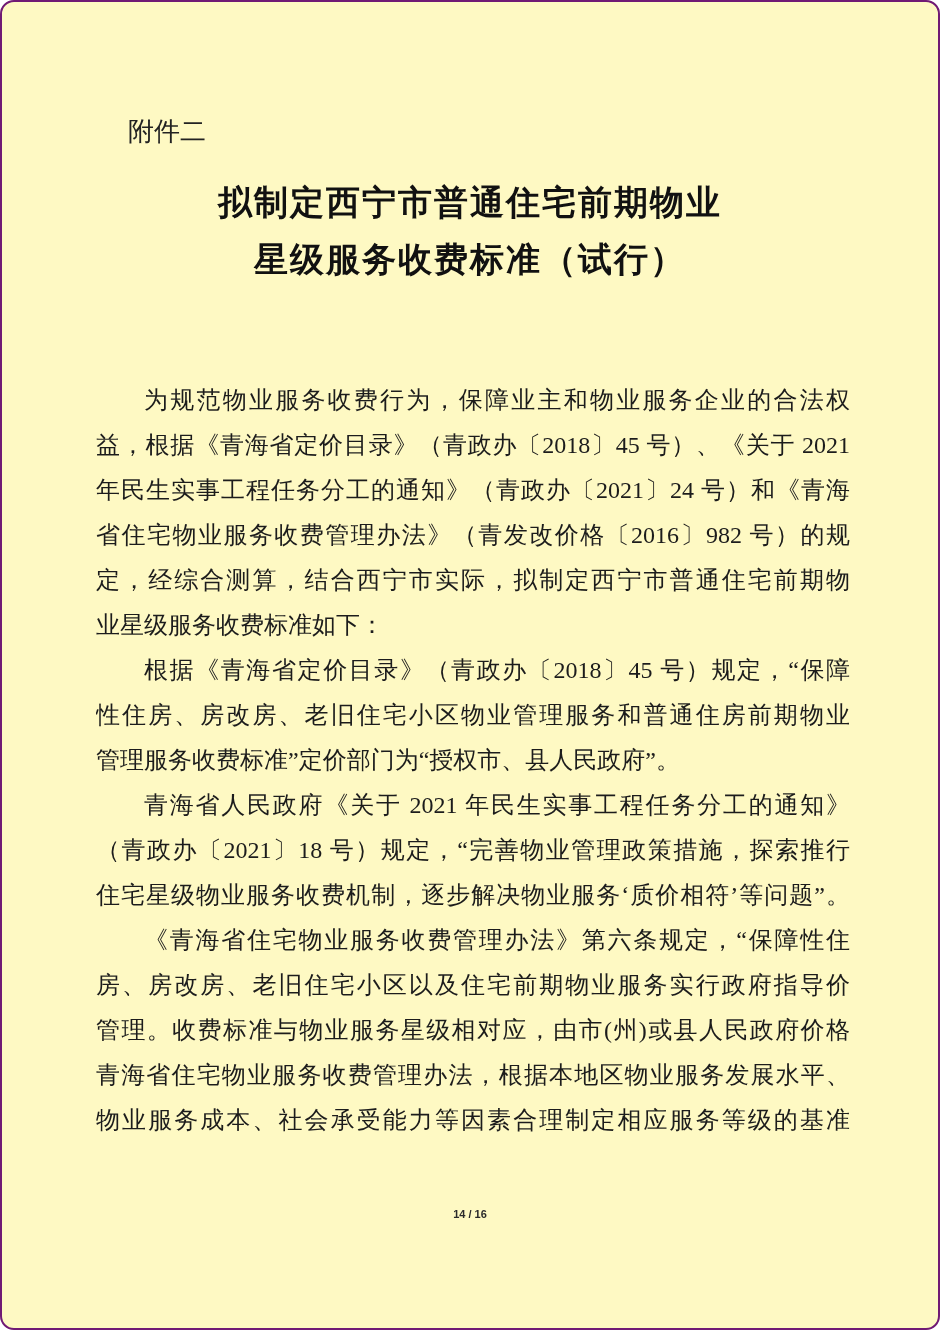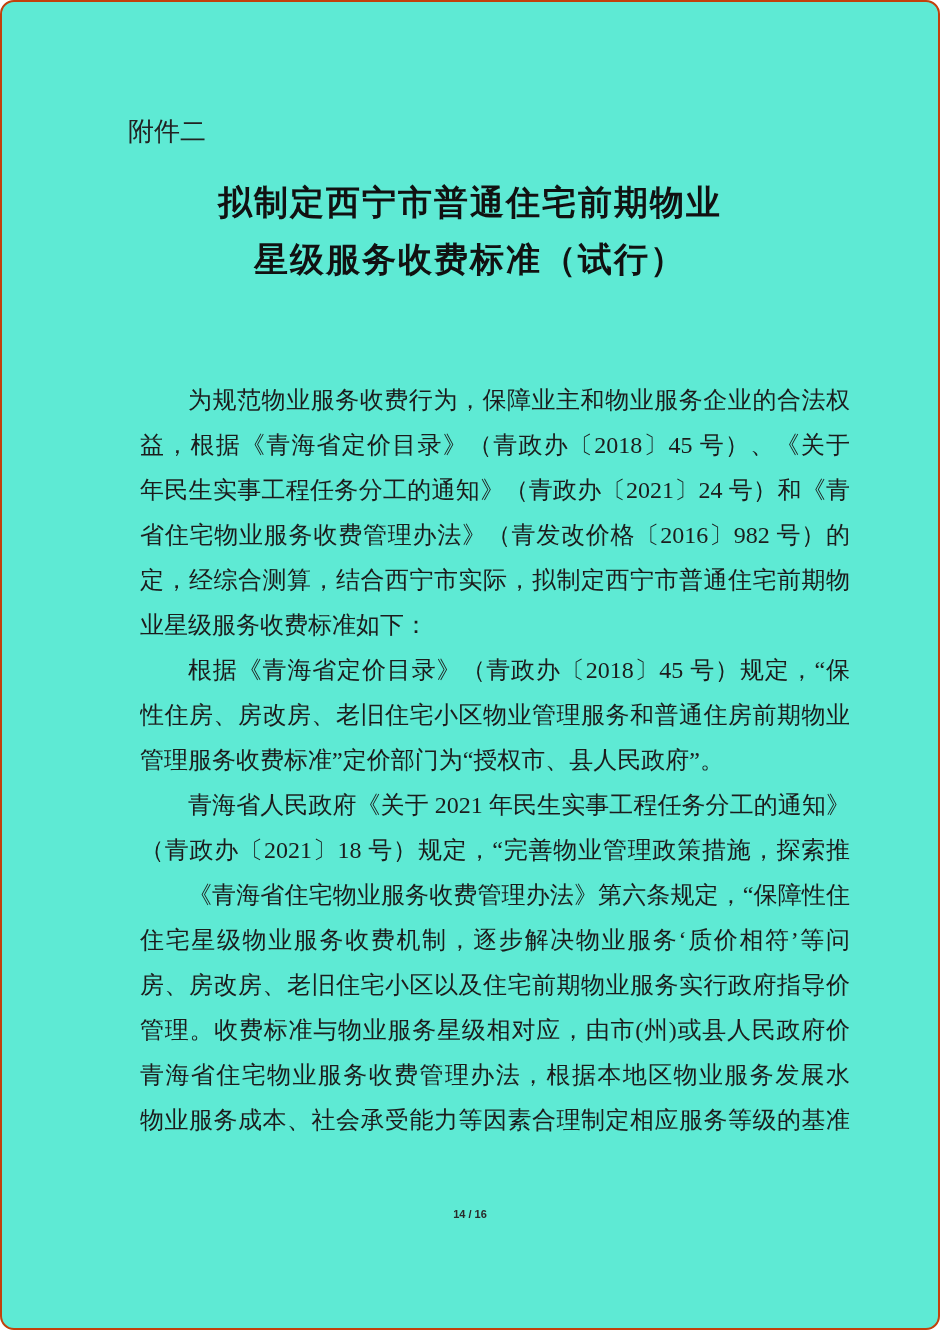--- a/index.html
+++ b/index.html
@@ -5,22 +5,22 @@
   html, body {
     margin: 0;
     padding: 0;
     background: #ffffff;
   }
   .page {
     position: relative;
     width: 940px;
     height: 1330px;
     margin: 0 auto;
-    background: #5eead4;
-    border: 2px solid #c2410c;
+    background: #fef9c3;
+    border: 2px solid #701a75;
     border-radius: 14px;
     box-sizing: border-box;
     overflow: hidden;
     font-family: "Liberation Serif", "DejaVu Serif", serif;
     color: #1c1c1c;
     text-decoration: underline;
   }
   .attachment-label {
     position: absolute;
     top: 112px;
@@ -47,21 +47,20 @@
     top: 376px;
     left: 94px;
     width: 754px;
   }
   .line {
     height: 45px;
     line-height: 45px;
     font-size: 24px;
     white-space: nowrap;
     color: #1c1c1c;
-    margin-left: 44px;
   }
   .line.fill {
     text-align: justify;
     text-align-last: justify;
     white-space: normal;
     overflow: hidden;
   }
   .line.indent {
     text-indent: 2em;
   }
@@ -100,22 +99,22 @@
     <div class="line fill">益，根据《青海省定价目录》（青政办〔2018〕45 号）、《关于 2021</div>
     <div class="line fill">年民生实事工程任务分工的通知》（青政办〔2021〕24 号）和《青海</div>
     <div class="line fill">省住宅物业服务收费管理办法》（青发改价格〔2016〕982 号）的规</div>
     <div class="line fill">定，经综合测算，结合西宁市实际，拟制定西宁市普通住宅前期物</div>
     <div class="line">业星级服务收费标准如下：</div>
     <div class="line fill indent">根据《青海省定价目录》（青政办〔2018〕45 号）规定，“保障</div>
     <div class="line fill">性住房、房改房、老旧住宅小区物业管理服务和普通住房前期物业</div>
     <div class="line">管理服务收费标准”定价部门为“授权市、县人民政府”。</div>
     <div class="line fill indent">青海省人民政府《关于 2021 年民生实事工程任务分工的通知》</div>
     <div class="line fill">（青政办〔2021〕18 号）规定，“完善物业管理政策措施，探索推行</div>
+    <div class="line fill">住宅星级物业服务收费机制，逐步解决物业服务‘质价相符’等问题”。</div>
     <div class="line fill indent">《青海省住宅物业服务收费管理办法》第六条规定，“保障性住</div>
-    <div class="line fill">住宅星级物业服务收费机制，逐步解决物业服务‘质价相符’等问题”。</div>
     <div class="line fill">房、房改房、老旧住宅小区以及住宅前期物业服务实行政府指导价</div>
     <div class="line fill">管理。收费标准与物业服务星级相对应，由市(州)或县人民政府价格</div>
     <div class="line fill">青海省住宅物业服务收费管理办法，根据本地区物业服务发展水平、</div>
     <div class="line fill">物业服务成本、社会承受能力等因素合理制定相应服务等级的基准</div>
   </div>
 
   <div class="page-footer">14 / 16</div>
 
 </div>
 

